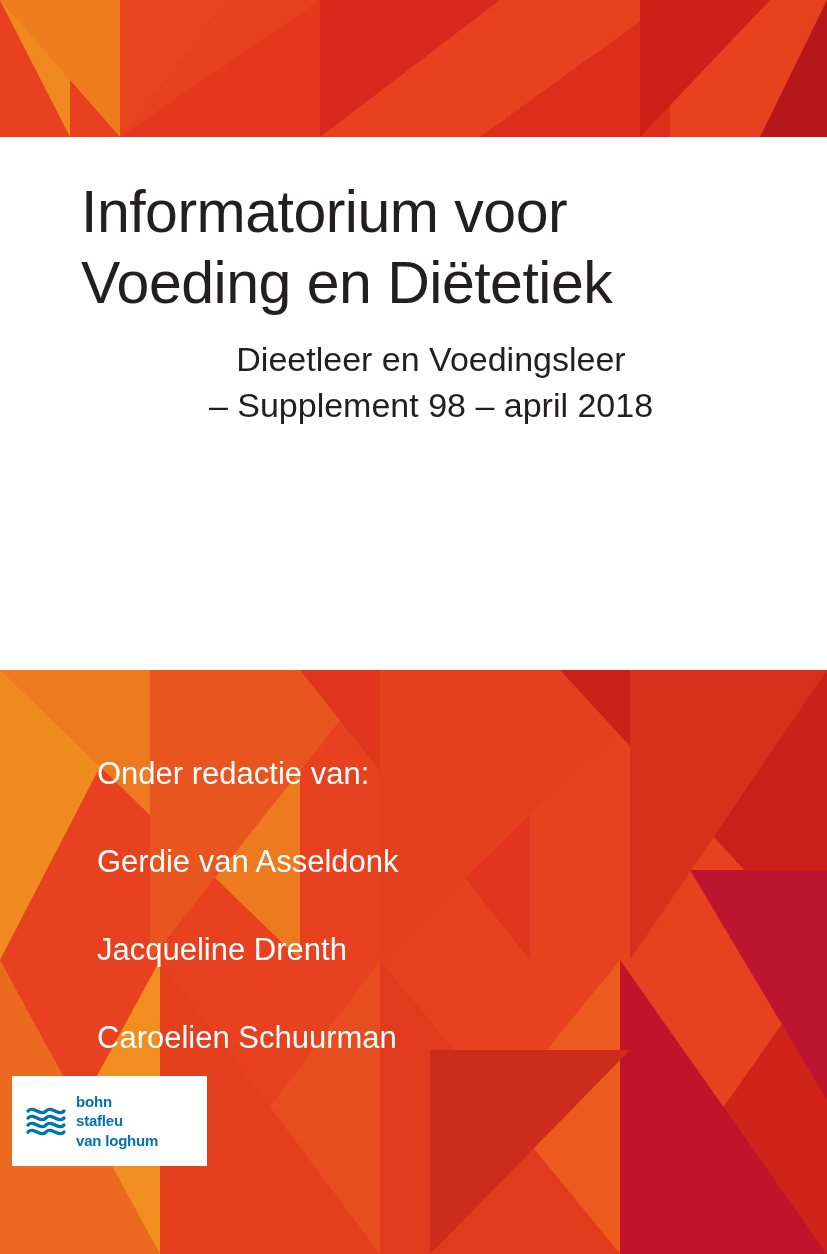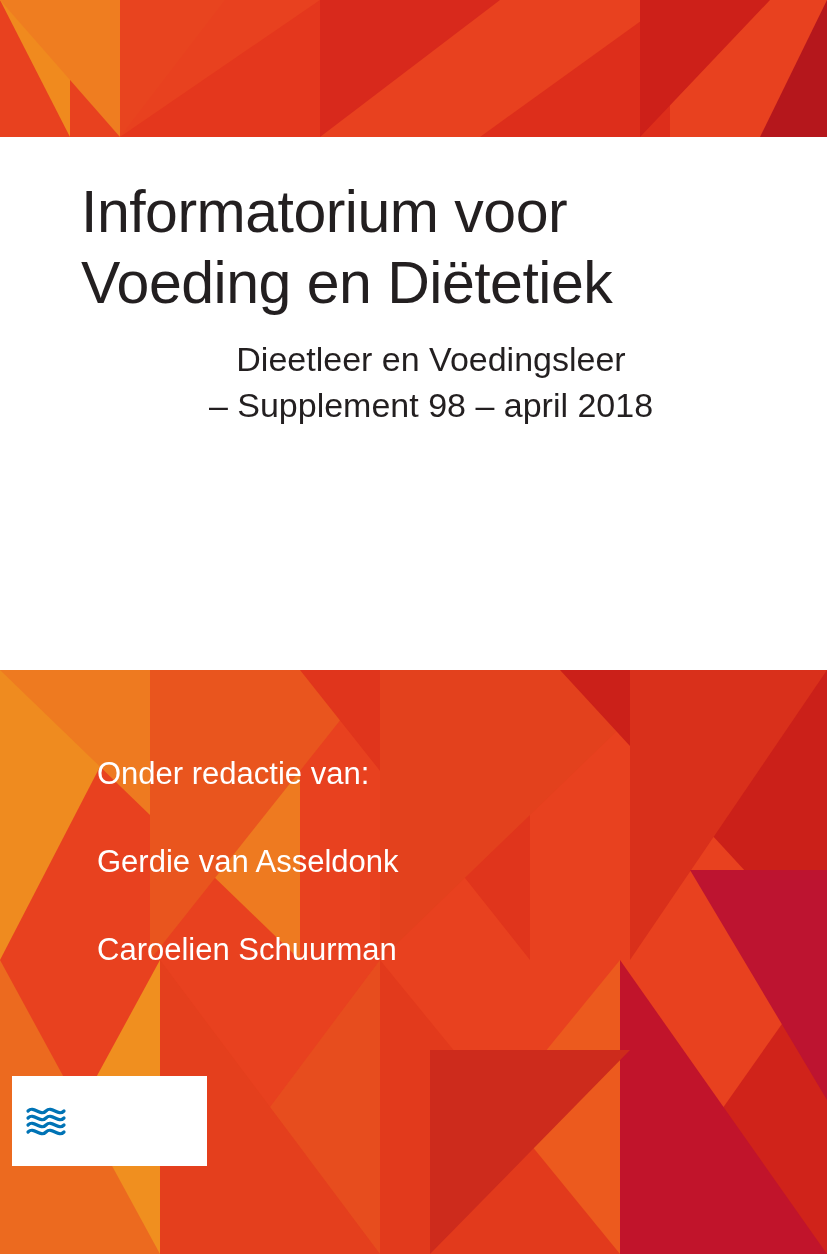--- a/index.html
+++ b/index.html
@@ -191,28 +191,32 @@
     <div class="shape b-l"></div>
     <div class="shape b-m"></div>
     <div class="shape b-n"></div>
     <div class="shape b-o"></div>
     <div class="shape b-p"></div>
     <div class="shape b-q"></div>
 
     <div class="editors">
       <span class="editors-label">Onder redactie van:</span>
       <span class="editor-name">Gerdie van Asseldonk</span>
+      <span class="editor-name">Jacqueline Drenth</span>
       <span class="editor-name">Caroelien Schuurman</span>
     </div>
 
     <div class="logo-box">
       <svg class="logo-mark" viewBox="0 0 44 44">
         <g fill="none" stroke="#0073b5" stroke-width="3.2" stroke-linecap="round">
           <path d="M4 12 C10 6, 16 18, 22 12 C28 6, 34 18, 40 12"></path>
           <path d="M4 19 C10 13, 16 25, 22 19 C28 13, 34 25, 40 19"></path>
           <path d="M4 26 C10 20, 16 32, 22 26 C28 20, 34 32, 40 26"></path>
           <path d="M4 33 C10 27, 16 39, 22 33 C28 27, 34 39, 40 33"></path>
         </g>
       </svg>
+      <div class="logo-text">bohn
+stafleu
+van loghum</div>
     </div>
   </div>
 
 </div>
 
 </body></html>

